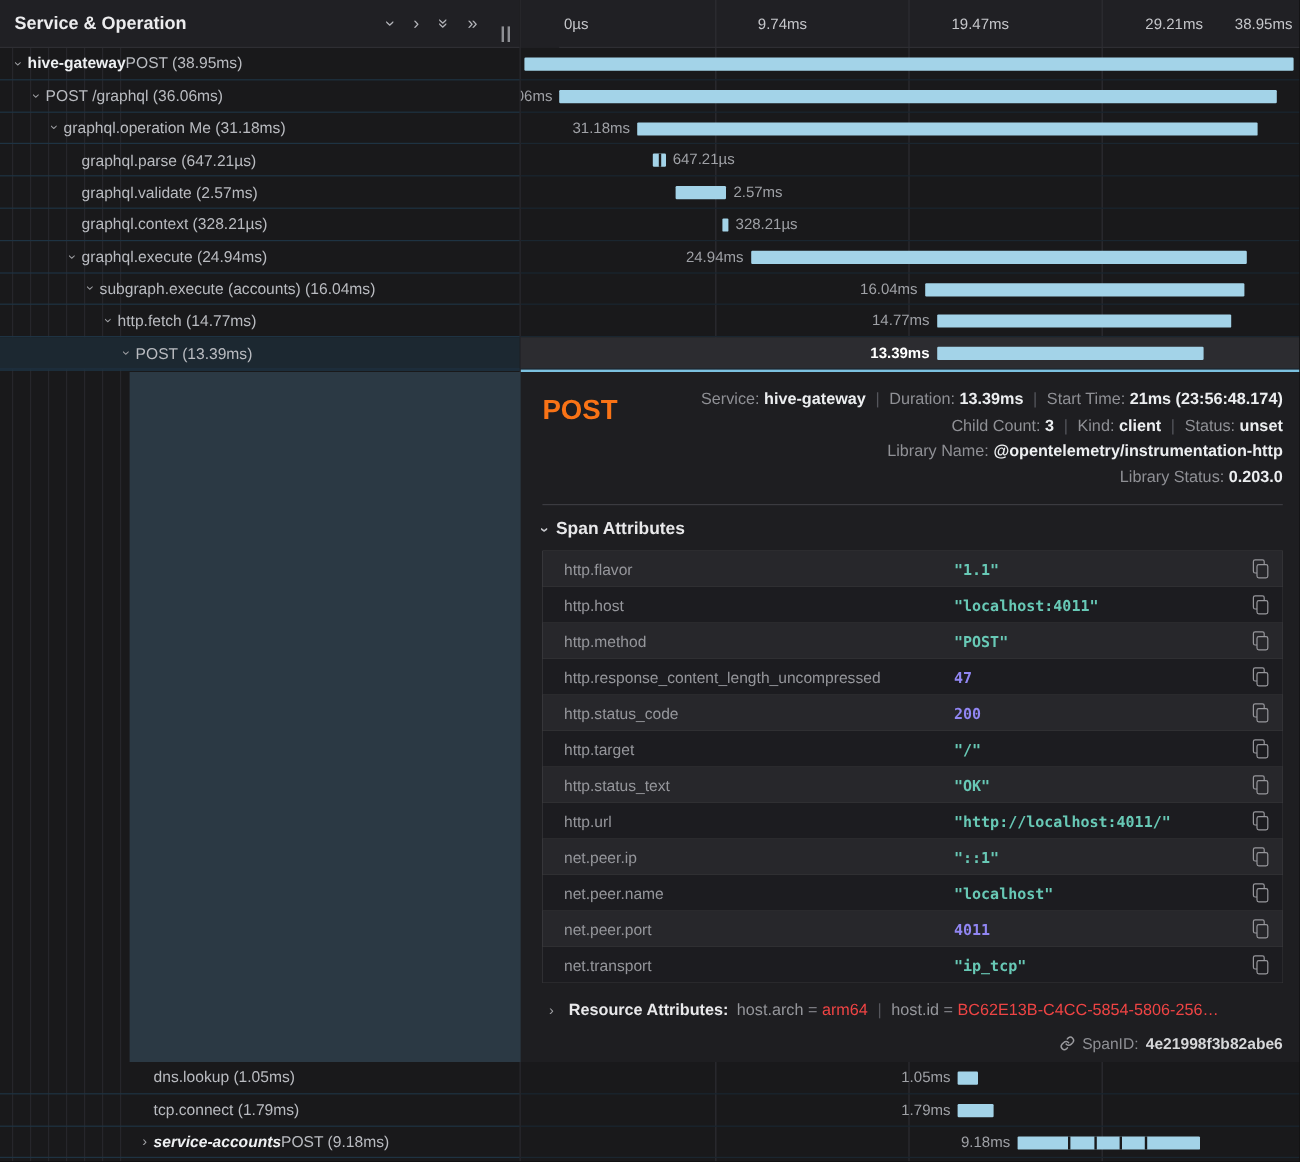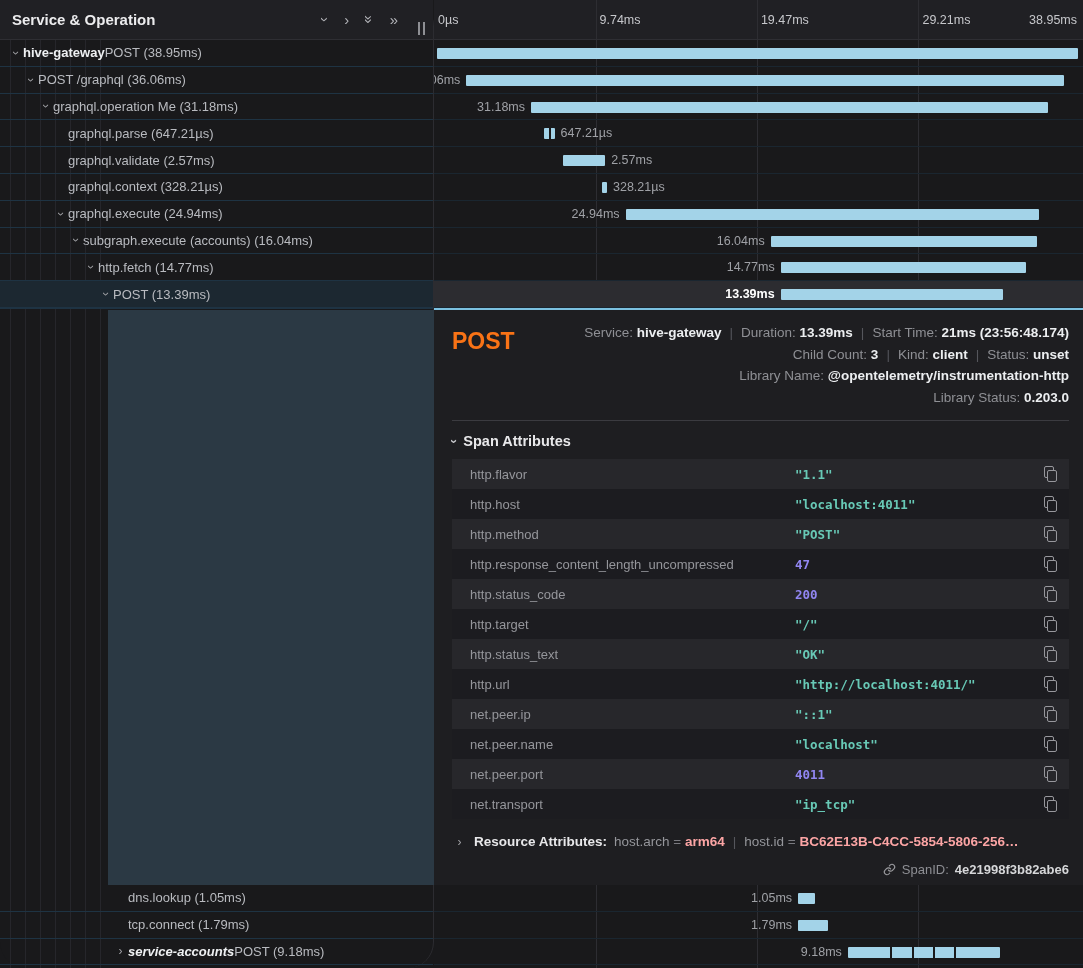--- a/index.html
+++ b/index.html
@@ -3,21 +3,21 @@
 <meta charset="utf-8">
 <style>
   * { margin:0; padding:0; box-sizing:border-box; }
   html,body { background:#0c0c0e; }
   .app{
     width:1083px;height:968px;position:relative;display:flex;
     font-family:"Liberation Sans", sans-serif;background:#19191b;overflow:hidden;
     color:#b9bbc0;
   }
   
-  .left{width:434px;flex:none;position:relative;background:#19191b;border-right:1px solid #2c2c31;display:flex;flex-direction:column;border-radius:26px;}
+  .left{width:434px;flex:none;position:relative;background:#19191b;border-right:1px solid #2c2c31;display:flex;flex-direction:column;}
   .left-header{height:40px;flex:none;background:#202024;border-bottom:1px solid #2e2e33;display:flex;align-items:center;padding:0 8px 0 12px;position:relative;z-index:2;}
   .left-title{flex:1;font-size:15px;font-weight:600;color:#ececee;}
   .hicons{display:flex;align-items:center;gap:16px;margin-right:4px;}
   .hicon{font-size:15px;color:#b4b5ba;cursor:pointer;line-height:1;}
   .rot90{display:inline-block;transform:rotate(90deg);}
   .drag{display:flex;gap:3px;margin-left:16px;align-self:flex-end;margin-bottom:4px;cursor:col-resize;}
   .drag i{display:block;width:2px;height:13px;background:#8e8f94;}
   #guides{position:absolute;top:40px;bottom:0;left:0;width:434px;z-index:0;pointer-events:none;}
   #guides .g{position:absolute;top:0;bottom:0;width:1px;background:#26262b;}
   .rows{flex:none;position:relative;z-index:1;}
@@ -30,21 +30,21 @@
   .tree-row .bi{font-weight:700;font-style:italic;color:#eef0f2;}
   .detail-left{height:577px;flex:none;position:relative;z-index:1;border-top:1px solid #1e3343;}
   .slate-box{position:absolute;left:108px;top:1px;bottom:0;width:326px;background:#2b3944;}
   
   .right{width:649px;flex:none;position:relative;display:flex;flex-direction:column;
     background:linear-gradient(#202024 0 40px,#19191b 40px 100%);}
   .grid-layer{position:absolute;left:0;width:649px;z-index:0;pointer-events:none;}
   #grid-top{top:0;height:308px;}
   #grid-bottom{top:885px;height:83px;}
   .gridline{position:absolute;top:0;bottom:0;width:1px;background:#2d2d32;}
-  .ruler{height:40px;flex:none;position:relative;border-bottom:1px solid #2e2e33;z-index:1;}
+  .ruler{height:40px;flex:none;position:relative;border-bottom:1px solid #2e2e33;z-index:1;margin-left:32px;}
   .tick-label{position:absolute;top:50%;transform:translateY(-50%);font-size:12.5px;color:#c6c7cb;white-space:nowrap;}
   .rows-top-r{height:268px;}
   .rows-bottom-r{flex:1;}
   .bar-row{height:26.8px;position:relative;border-bottom:1px solid #1a2630;overflow:hidden;}
   .bar-row.sel{background:#2c2c30;}
   .bar-label{position:absolute;top:0;line-height:26.8px;font-size:12.5px;color:#9fa1a6;white-space:nowrap;}
   .bar-row.sel .bar-label{color:#ffffff;font-weight:700;}
   .bar{position:absolute;top:8px;height:11px;background:#a3d3e8;border-radius:1px;cursor:pointer;}
   .bar-tick{position:absolute;top:0;bottom:0;width:2px;background:#19191b;}
   
@@ -70,21 +70,21 @@
   .attr-val.number{color:#9186f2;}
   .copy-icon{position:relative;width:14px;height:16px;flex:none;cursor:pointer;margin-left:10px;}
   .copy-icon::before{content:"";position:absolute;left:1px;top:0;width:8px;height:10px;border:1.4px solid #97979c;border-radius:2px;}
   .copy-icon::after{content:"";position:absolute;left:4px;top:4px;width:8px;height:10px;border:1.4px solid #97979c;border-radius:2px;}
   .attr-row:nth-child(odd) .copy-icon::after{background:#27272b;}
   .attr-row:nth-child(even) .copy-icon::after{background:#1c1c20;}
   .res-line{margin-top:15px;display:flex;align-items:center;gap:7px;font-size:13.5px;white-space:nowrap;overflow:hidden;cursor:pointer;}
   .res-title{font-weight:700;color:#e8e8ea;}
   .rkey{color:#95969b;}
   .req{color:#7a7a80;}
-  .rval{color:#fca5a5;font-weight:700;}
+  .rval{color:#ef4444;font-weight:400;}
   .spanid-line{margin-top:13px;text-align:right;font-size:13px;color:#8e8f94;display:flex;justify-content:flex-end;align-items:center;gap:6px;}
   .spanid-val{font-weight:700;color:#d6d7d9;}
 </style>
 </head>
 <body>
 
 <div class="app">
 
   <div class="left">
     <div id="guides">

